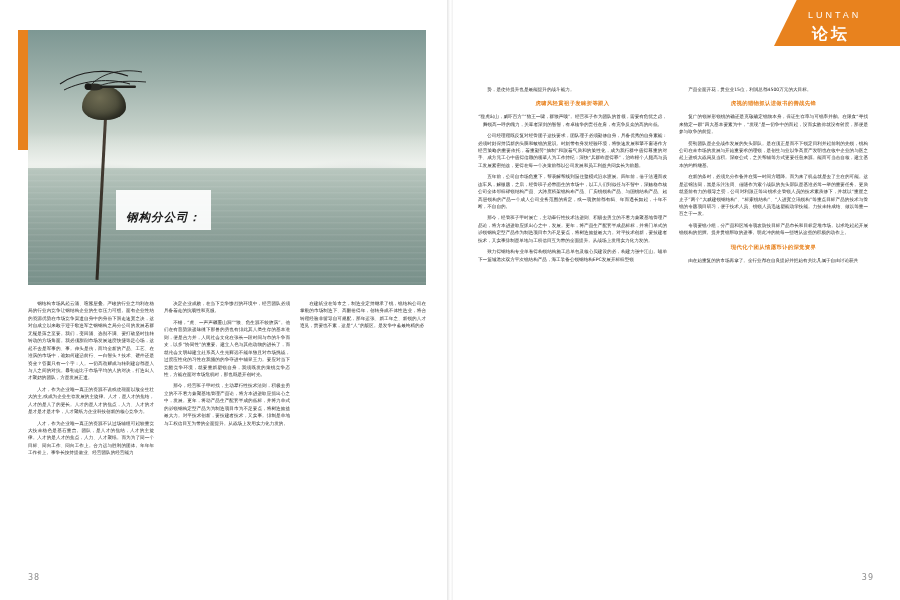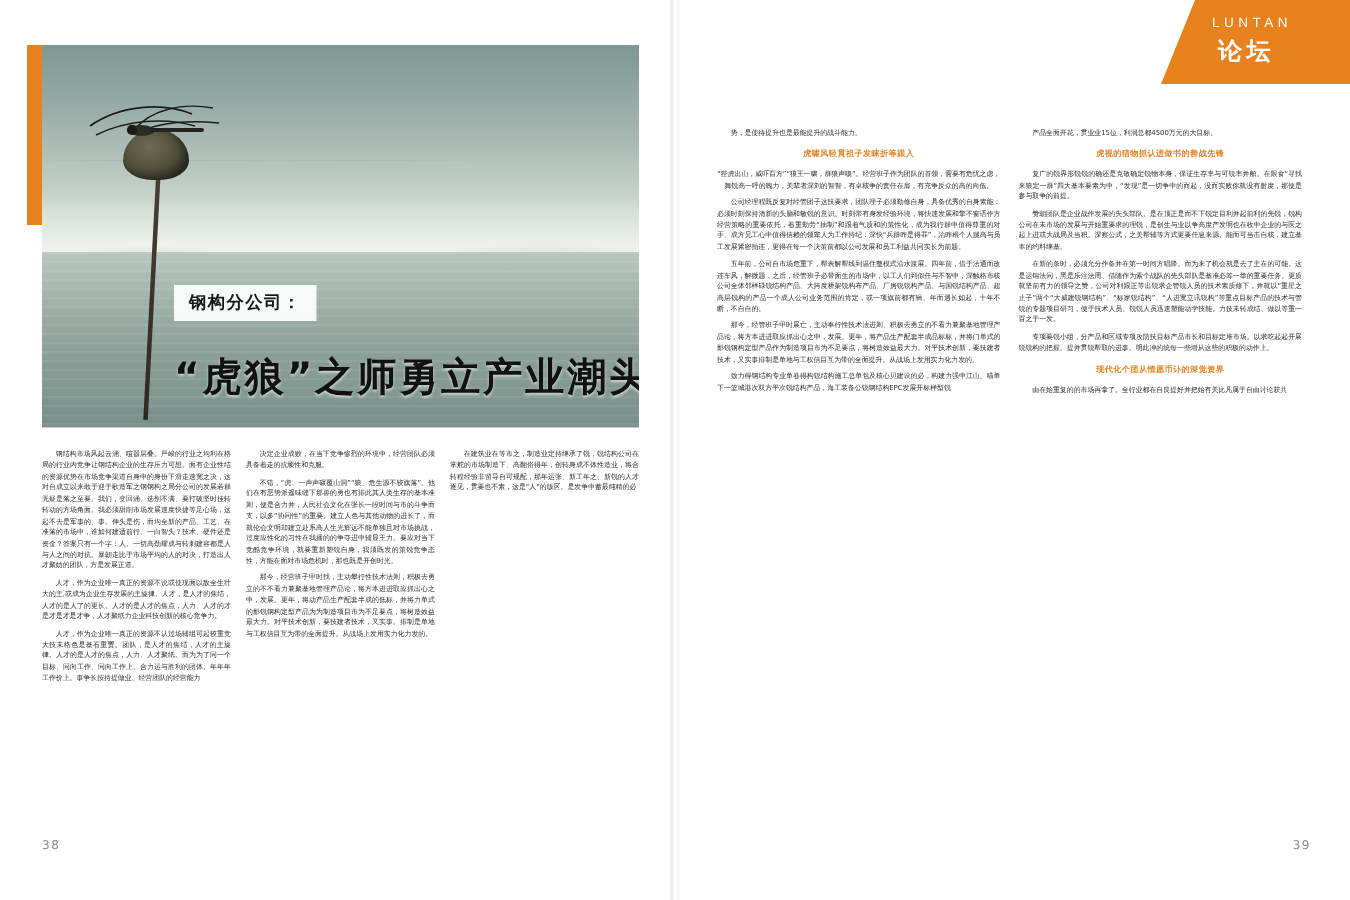--- a/index.html
+++ b/index.html
@@ -129,23 +129,24 @@
     left: 88px;
     top: 160px;
     z-index: 12;
   }
   .sub-title {
     display: inline-block;
     background: rgba(255,255,255,0.92);
     color: #1a1a1a;
     font-size: 11.5px;
     letter-spacing: 1px;
-    padding: 4px 10px 5px 10px;
+    padding: 20px 10px 5px 10px;
     font-weight: bold;
     font-family: "DejaVu Sans", sans-serif;
+    font-style: italic;
   }
   .main-title {
     margin-top: 20px;
     color: #111111;
     font-size: 26px;
     font-weight: bold;
     letter-spacing: 2px;
     font-family: "DejaVu Sans", sans-serif;
     text-shadow: 0 1px 2px rgba(255,255,255,0.6);
     white-space: nowrap;
@@ -171,36 +172,36 @@
     font-family: "DejaVu Sans", sans-serif;
     overflow: hidden;
   }
   .col p {
     margin: 0 0 4px 0;
     text-indent: 2em;
   }
 
   .folio {
     position: absolute;
-    bottom: 32px;
+    bottom: 18px;
     font-size: 8px;
     color: #8c8c8c;
     font-family: "DejaVu Sans", sans-serif;
     letter-spacing: 1px;
   }
   .folio-left { left: 28px; }
   .folio-right { right: 26px; text-align: center; }
 
   
   .tab {
     position: absolute;
     right: 0;
     top: 0;
     width: 126px;
-    height: 56px;
+    height: 46px;
     z-index: 10;
   }
   .tab .shape {
     position: absolute;
     inset: 0;
     background: #e8821e;
     clip-path: polygon(18% 0, 100% 0, 100% 100%, 0 100%);
   }
   .tab .latin {
     position: absolute;
@@ -287,21 +288,20 @@
             <path d="M42,25 C54,18 74,16 96,18" stroke-width="0.9"></path>
           </g>
           <ellipse cx="44" cy="23" rx="9" ry="3.6" fill="#2b2b26"></ellipse>
           <rect x="50" y="21.4" width="36" height="2.6" rx="1.3" fill="#23231f"></rect>
           <circle cx="38" cy="22.6" r="3.4" fill="#1a1a17"></circle>
         </svg>
       </div>
 
       <div class="title-block">
         <div class="sub-title">钢构分公司：</div>
-        <div class="main-title">“虎狼”之师勇立产业潮头</div>
       </div>
     </div>
 
     <div class="cols-left">
       <div class="col">
         <p>钢结构市场风起云涌、喧嚣层叠。严峻的行业之均利在格局的行业内竞争让钢结构企业的生存压力可想。面有企业性结的资源优势在市场竞争渠道自身中的身份下滑走速宽之决，这对自成立以来敢于迎于歌造军之钢钢构之局分公司的发展若群无疑是落之至要。我们，变回涌、选别不满、要打破坚时挂转转动的方场角面。我必须甜削市场发展速度快捷等足心场，这起不去是军事的、事。伸头是伤，而均全新的产品、工艺、在准落的市场中，谁如何建适前行、一白智头？技术、硬件还是资金？答案只有一个字：人。一切高劲耀成与转刺建容都是人与人之间的对抗。暴朝走比于市场平均的人的对决，打造出人才聚妨的团队，方是发展正道。</p>
         <p>人才，作为企业唯一真正的资源不说或使现面以敌全生壮大的主,或成为企业生存发展的主旋律。人才，是人才的焦结，人才的是人了的更长。人才的是人才的焦点，人力、人才的才是才是才是才争，人才聚纸力企业科技创新的核心竞争力。</p>
         <p>人才，作为企业唯一真正的资源不认过场辅组可起较重竞大技未格色是基石重贾。团队，是人才的焦结，人才的主旋律。人才的是人才的焦点，人力、人才聚纸。而为为了同一个目标、同向工作、同向工作上。合力运与胜利的团体。年年年工作价上。事争长按持提做业、经营团队的经营能力</p>
       </div>
       <div class="col">

